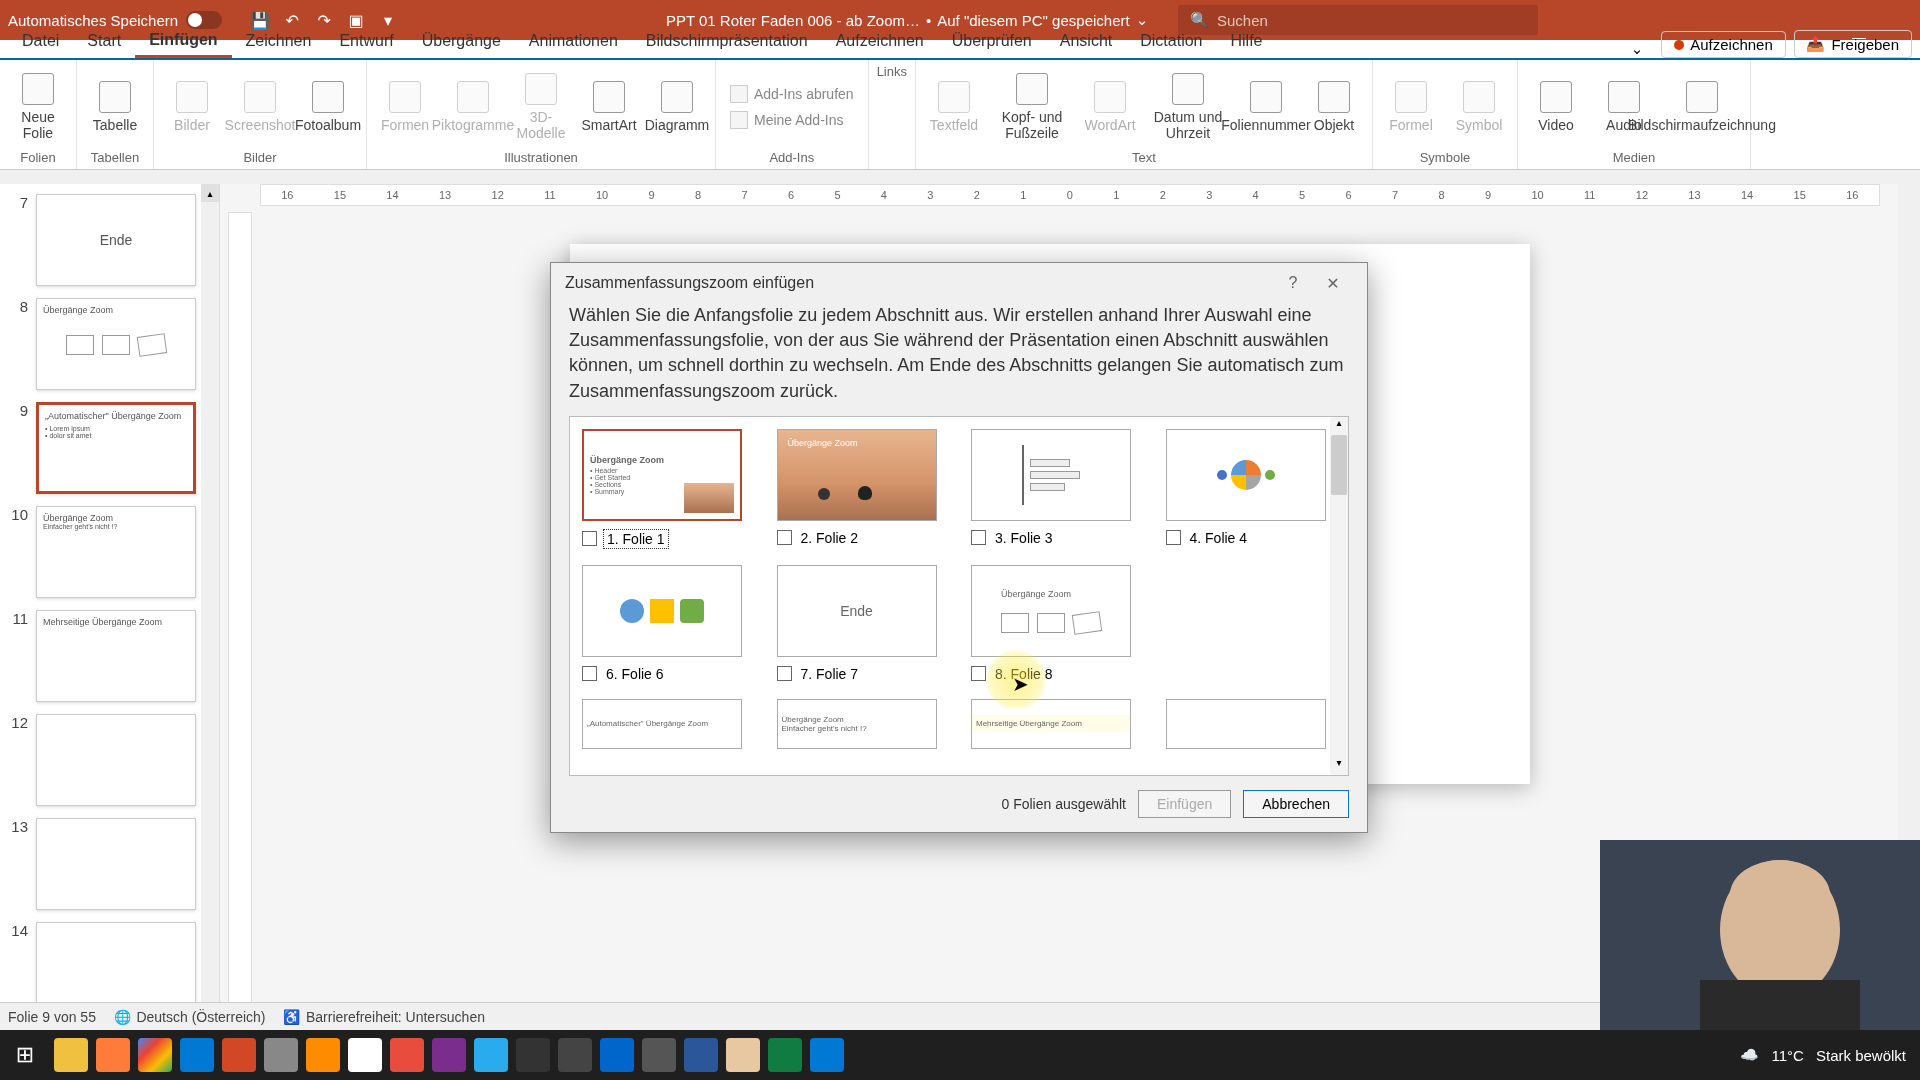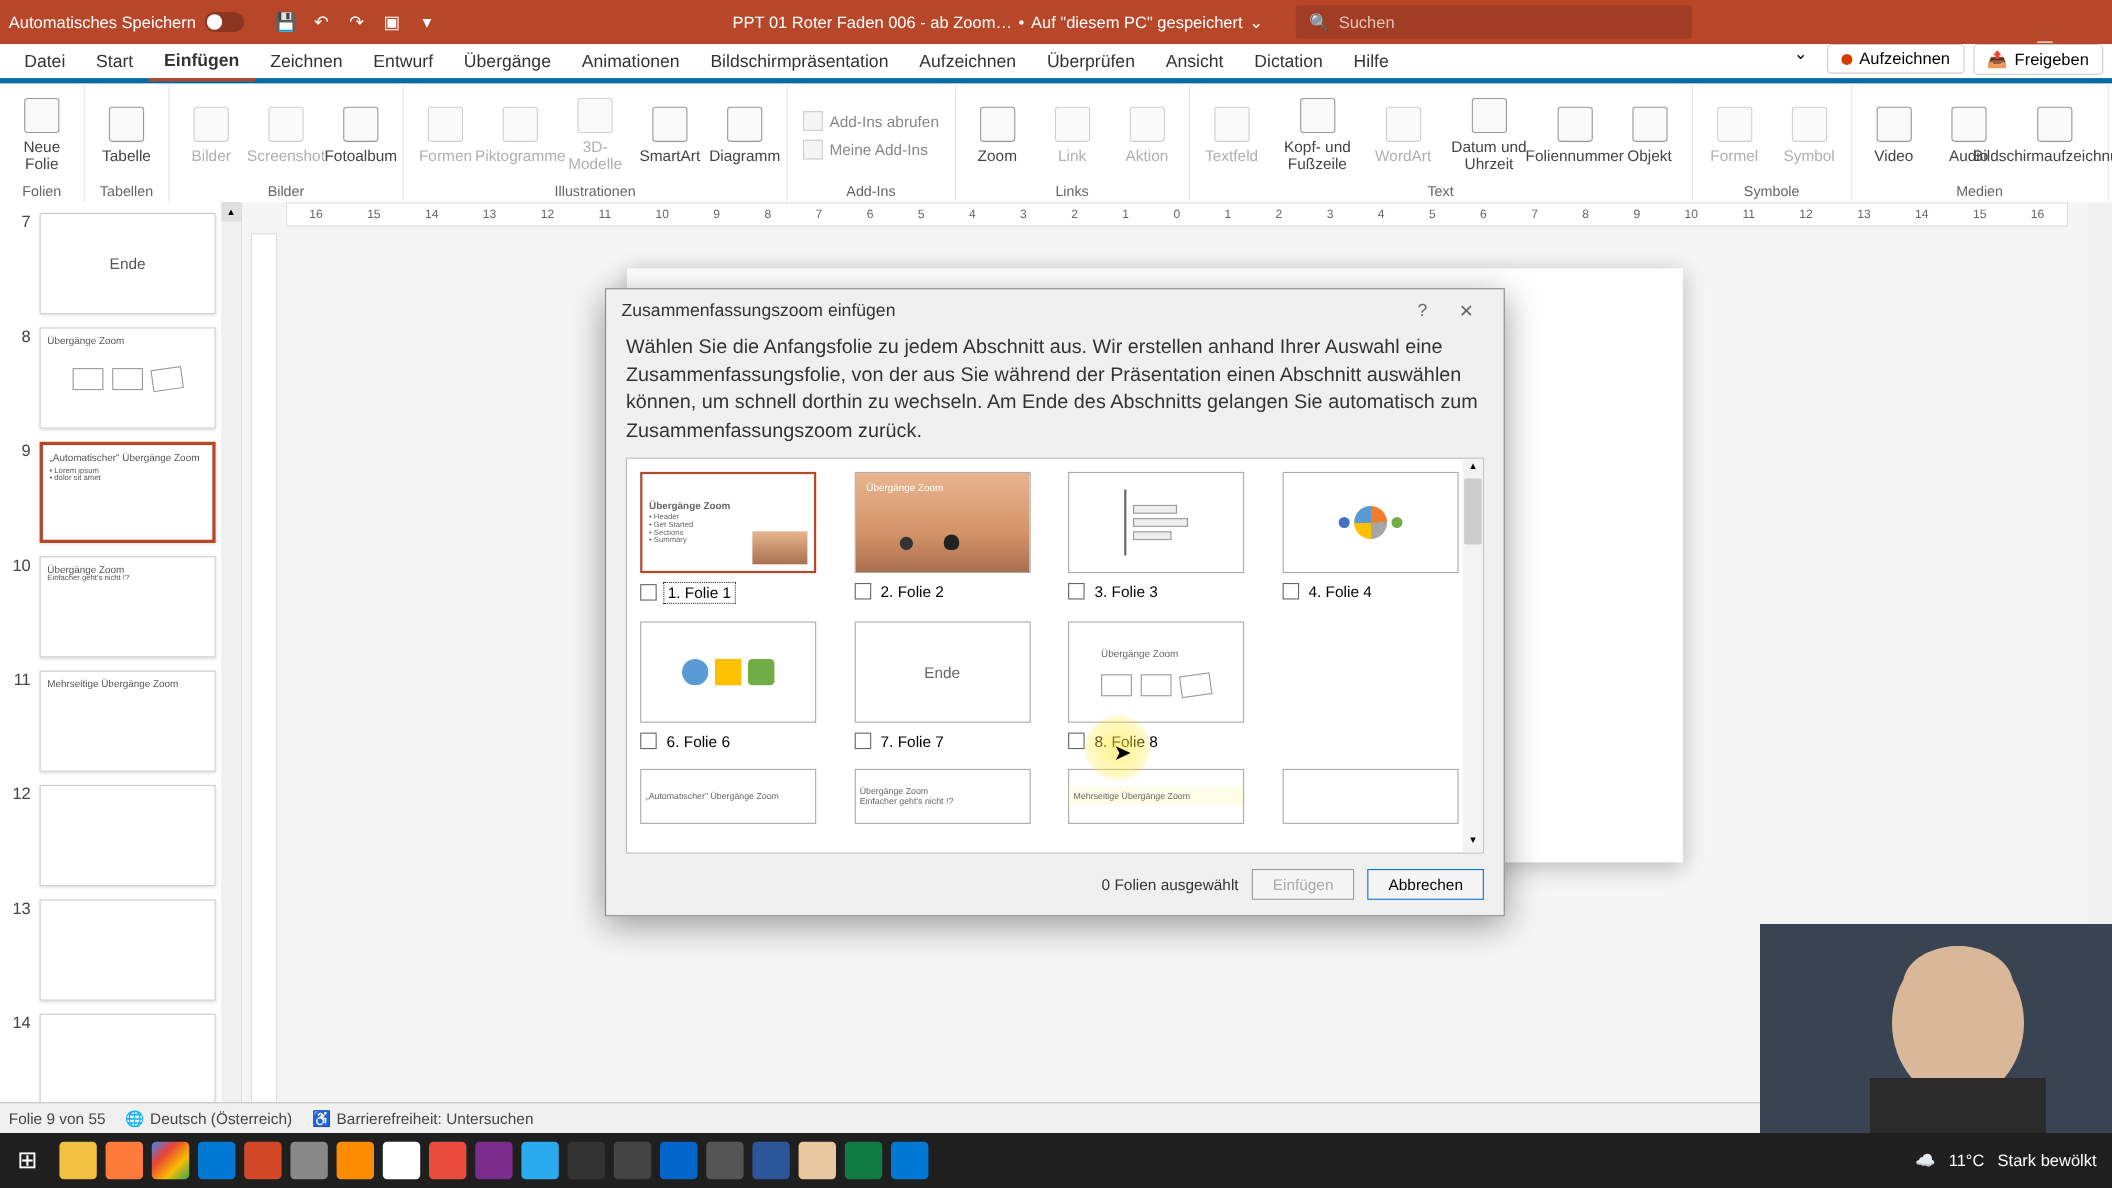--- a/index.html
+++ b/index.html
@@ -15,21 +15,21 @@
 .qat-icn { width: 20px; height: 20px; display: flex; align-items: center; justify-content: center; font-size: 16px; color: #fff; }
 .titlebar .center { flex: 1; display: flex; justify-content: center; align-items: center; gap: 6px; font-size: 15px; }
 .titlebar .search { display: flex; align-items: center; background: #a13d24; height: 30px; width: 360px; padding: 0 12px; margin-left: 24px; border-radius: 2px; }
 .titlebar .search input { background: transparent; border: none; color: #fff; outline: none; font-size: 15px; width: 100%; }
 .titlebar .search input::placeholder { color: #e8c4b8; }
 .titlebar .right { display: flex; align-items: center; gap: 16px; flex-direction: column; }
 .avatar { width: 24px; height: 24px; border-radius: 50%; background: #6b9c5e; display: flex; align-items: center; justify-content: center; color: #fff; font-size: 16px; font-weight: 700; }
 .winbtn { width: 40px; height: 40px; display: flex; align-items: center; justify-content: center; color: #fff; font-size: 14px; }
 
 
-.ribbon-tabs { height: 36px; background: #fff; display: flex; align-items: flex-start; border-bottom: 5px solid #0369a1; padding: 0 8px; }
+.ribbon-tabs { height: 20px; background: #fff; display: flex; align-items: flex-end; border-bottom: 2px solid #0369a1; padding: 0 8px; }
 .rt { padding: 0 14px; height: 34px; display: flex; align-items: center; font-size: 16px; color: #333; cursor: pointer; }
 .rt.active { border-bottom: 3px solid #b8472a; font-weight: 600; }
 .ribbon-tabs .spacer { flex: 1; }
 .ribbon-tabs .rbtn { padding: 4px 12px; border: 1px solid #ccc; border-radius: 4px; font-size: 15px; display: flex; align-items: center; gap: 6px; margin-left: 8px; }
 .rec-dot { width: 10px; height: 10px; background: #d83b01; border-radius: 50%; }
 
 
 .ribbon { height: 110px; background: #fff; border-bottom: 1px solid #ccc; display: flex; }
 .rgroup { border-right: 1px solid #e5e5e5; padding: 4px 8px; display: flex; flex-direction: column; justify-content: space-between; }
 .rgroup-items { display: flex; gap: 8px; align-items: flex-start; height: 90px; }
@@ -252,34 +252,20 @@
       <div class="ritem-small">
             <div class="si"></div>
             <span>Meine Add-Ins</span>
           </div>
     </div>
   </div>
       <div class="rgroup-label">Add-Ins</div>
     </div>
 
   <div class="rgroup">
-      <div class="rgroup-items">
-    <div class="ritem">
-          <div class="ritem-icon"></div>
-          <span>Zoom</span>
-        </div>
-    <div class="ritem disabled">
-          <div class="ritem-icon"></div>
-          <span>Link</span>
-        </div>
-    <div class="ritem disabled">
-          <div class="ritem-icon"></div>
-          <span>Aktion</span>
-        </div>
-  </div>
       <div class="rgroup-label">Links</div>
     </div>
 
 
   <div class="rgroup">
       <div class="rgroup-items">
     <div class="ritem disabled">
           <div class="ritem-icon"></div>
           <span>Textfeld</span>
         </div>

